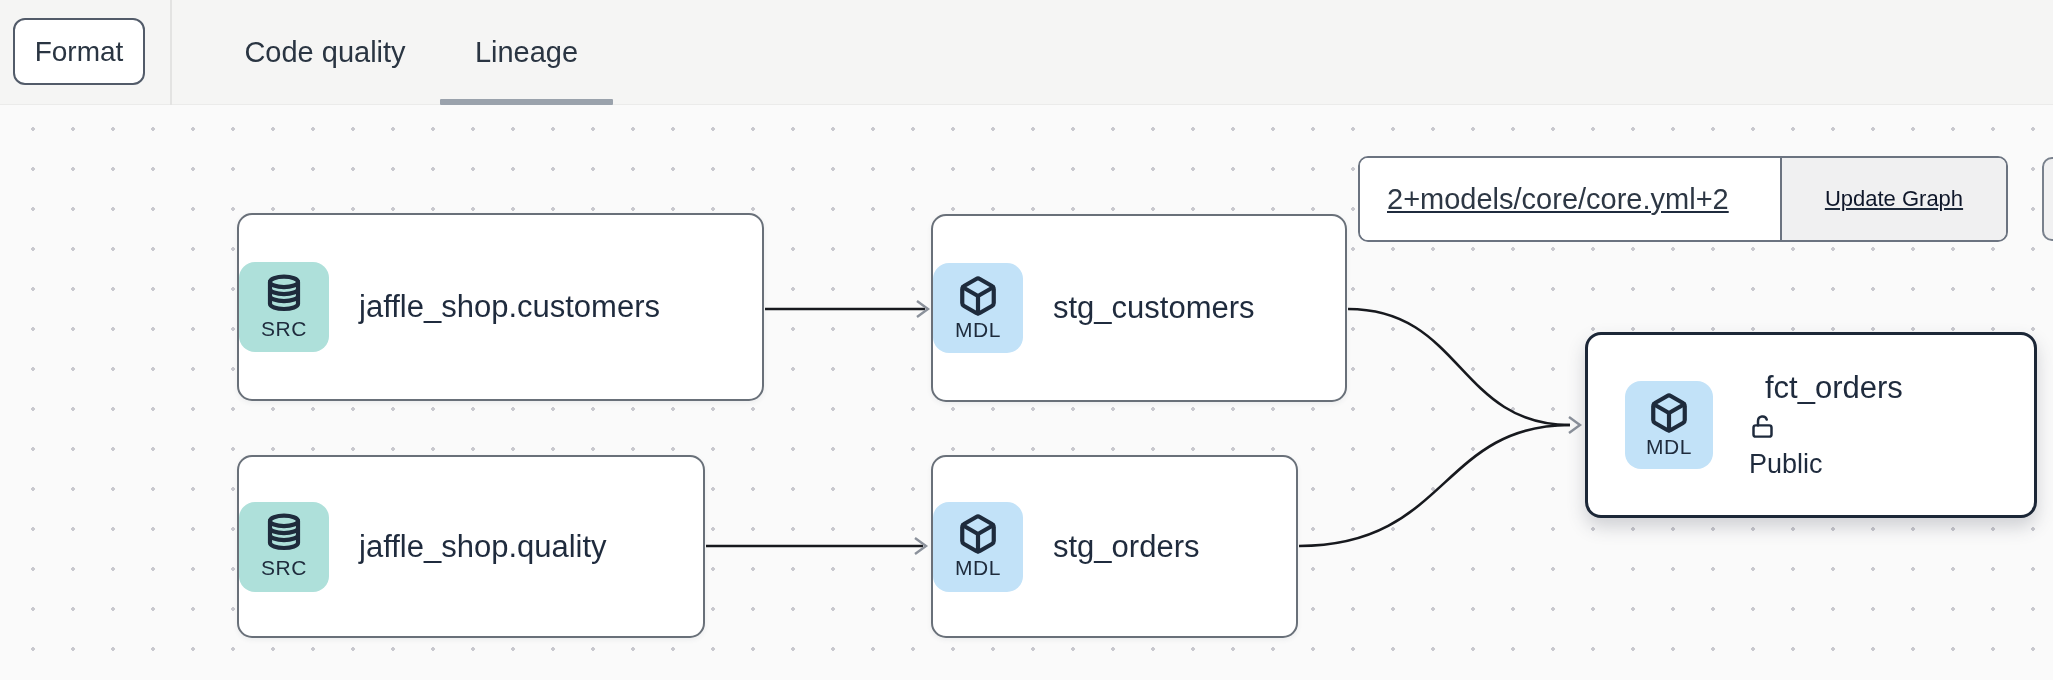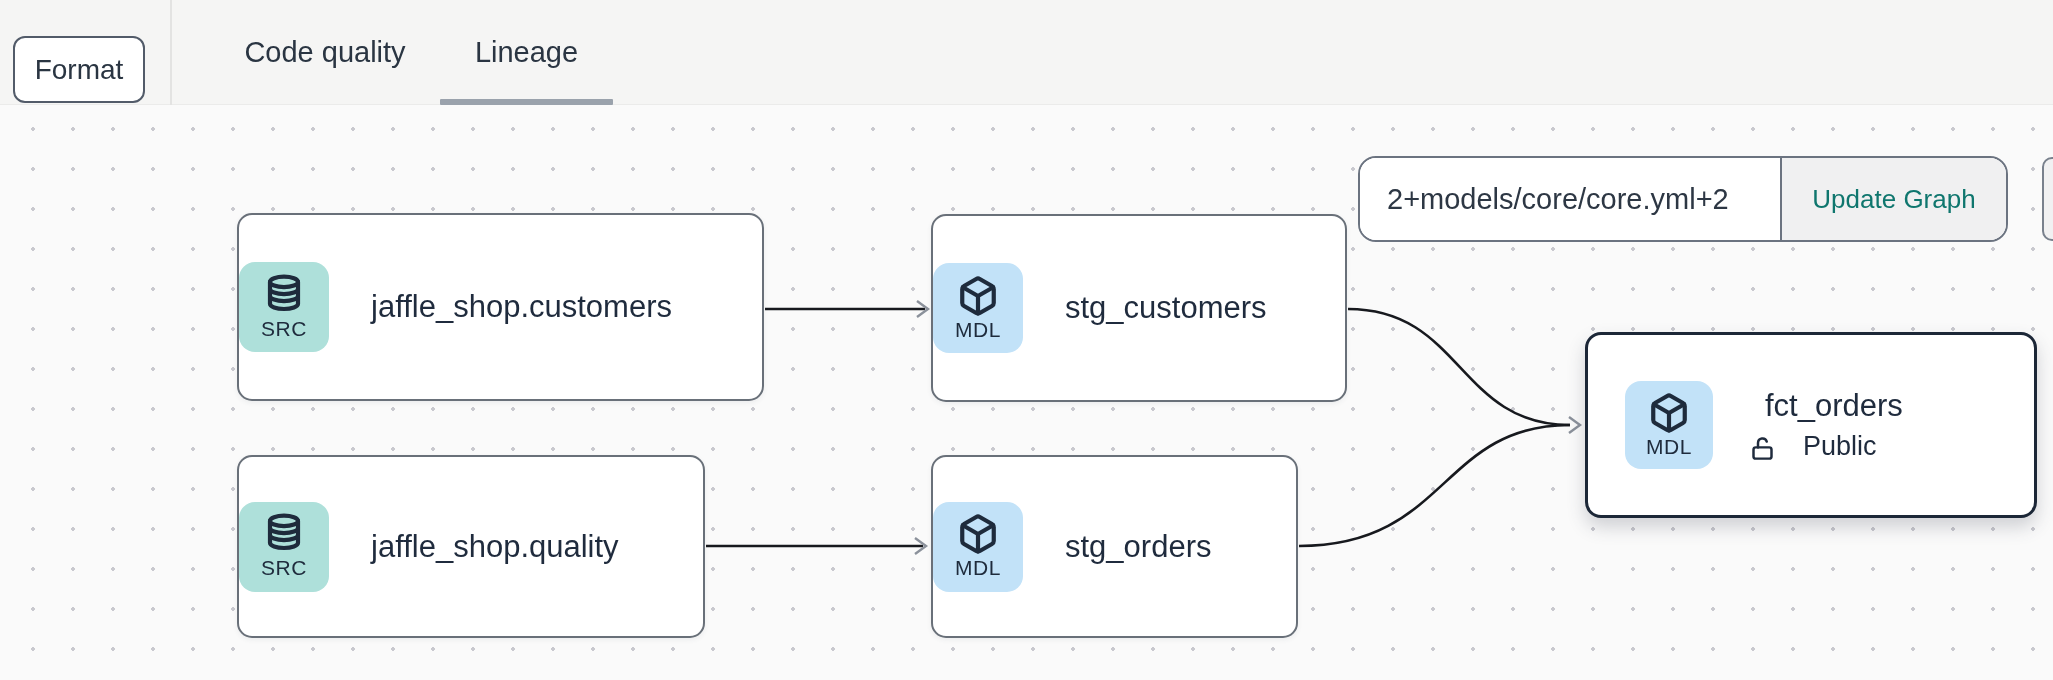--- a/index.html
+++ b/index.html
@@ -9,21 +9,20 @@
   
   .topbar {
     position:absolute; left:0; top:0; width:2053px; height:105px;
     background:#f5f5f4; border-bottom:1px solid #ebebea;
   }
   .format-btn {
     position:absolute; left:13px; top:18px; width:132px; height:67px;
     background:#ffffff; border:2px solid #525b69; border-radius:12px;
     font-size:28px; color:#2a3542; display:flex; align-items:center; justify-content:center;
     cursor:pointer;
-    margin-top:18px;
   }
   .topbar-divider {
     position:absolute; left:170px; top:0; width:2px; height:105px; background:#e3e3e2;
   }
   .tab {
     position:absolute; top:0; height:105px; display:flex; align-items:center; justify-content:center;
     font-size:29px; color:#2a3542; cursor:pointer;
   }
   .tab-code-quality { left:240px; width:170px; }
   .tab-lineage { left:440px; width:173px; }
@@ -58,41 +57,41 @@
   }
   .badge {
     width:90px; height:90px; border-radius:16px; flex:0 0 auto;
     display:flex; flex-direction:column; align-items:center; justify-content:center;
   }
   .badge-src { background:var(--src-badge,#aee0da); }
   .badge-mdl { background:var(--mdl-badge,#c2e2f8);text-align:right; }
   .badge svg { width:42px; height:42px; stroke:#1e2b3c; stroke-width:2.4; fill:none;
                stroke-linecap:round; stroke-linejoin:round; }
   .badge-label { font-size:21px; color:#1e2b3c; letter-spacing:0.5px; margin-top:1px; }
-  .node-title { font-size:31px; color:#1f2b3d; margin-left:42px; white-space:nowrap; }
+  .node-title { font-size:31px; color:#1f2b3d; margin-left:30px; white-space:nowrap; }
   .selected .node-title { margin-left:16px; }
   .node-text { margin-left:36px; display:flex; flex-direction:column; gap:7px; }
-  .node-meta { display:flex; align-items:flex-end; gap:27px; font-size:27px; color:#1f2b3d; }
+  .node-meta { display:flex; align-items:flex-start; gap:9px; font-size:27px; color:#1f2b3d;flex-direction:column; }
   .node-meta svg { width:27px; height:27px; stroke:#1f2b3d; stroke-width:2.2; fill:none;
                    stroke-linecap:round; stroke-linejoin:round; }
 
   
   .graph-control {
     position:absolute; left:1358px; top:156px; width:650px; height:86px;
-    border:2px solid #6b7380; border-radius:18px; background:#ffffff;
-    display:flex; overflow:hidden;
+    border:2px solid #6b7380; border-radius:10px; background:#ffffff;
+    display:flex; overflow:hidden;text-decoration:underline;
   }
   .selector-input {
     width:420px; height:100%; border:none; outline:none; background:#ffffff;
     font-family:"Liberation Sans", sans-serif; font-size:29px; color:#2d3744;
     padding-left:27px;
   }
   .update-graph-btn {
     flex:1; background:#f0f0f1; border:none; border-left:2px solid #6b7380;
-    font-family:"Liberation Sans", sans-serif; font-size:26px; color:#0f766e;
+    font-family:"Liberation Sans", sans-serif; font-size:22px; color:#0f172a;
     display:flex; align-items:center; justify-content:center; cursor:pointer;
   }
   .clipped-btn {
     position:absolute; left:2042px; top:157px; width:40px; height:84px;
     background:#f1f1f2; border:2px solid #79818d; border-radius:10px;
   }
 </style>
 </head>
 <body>
 

